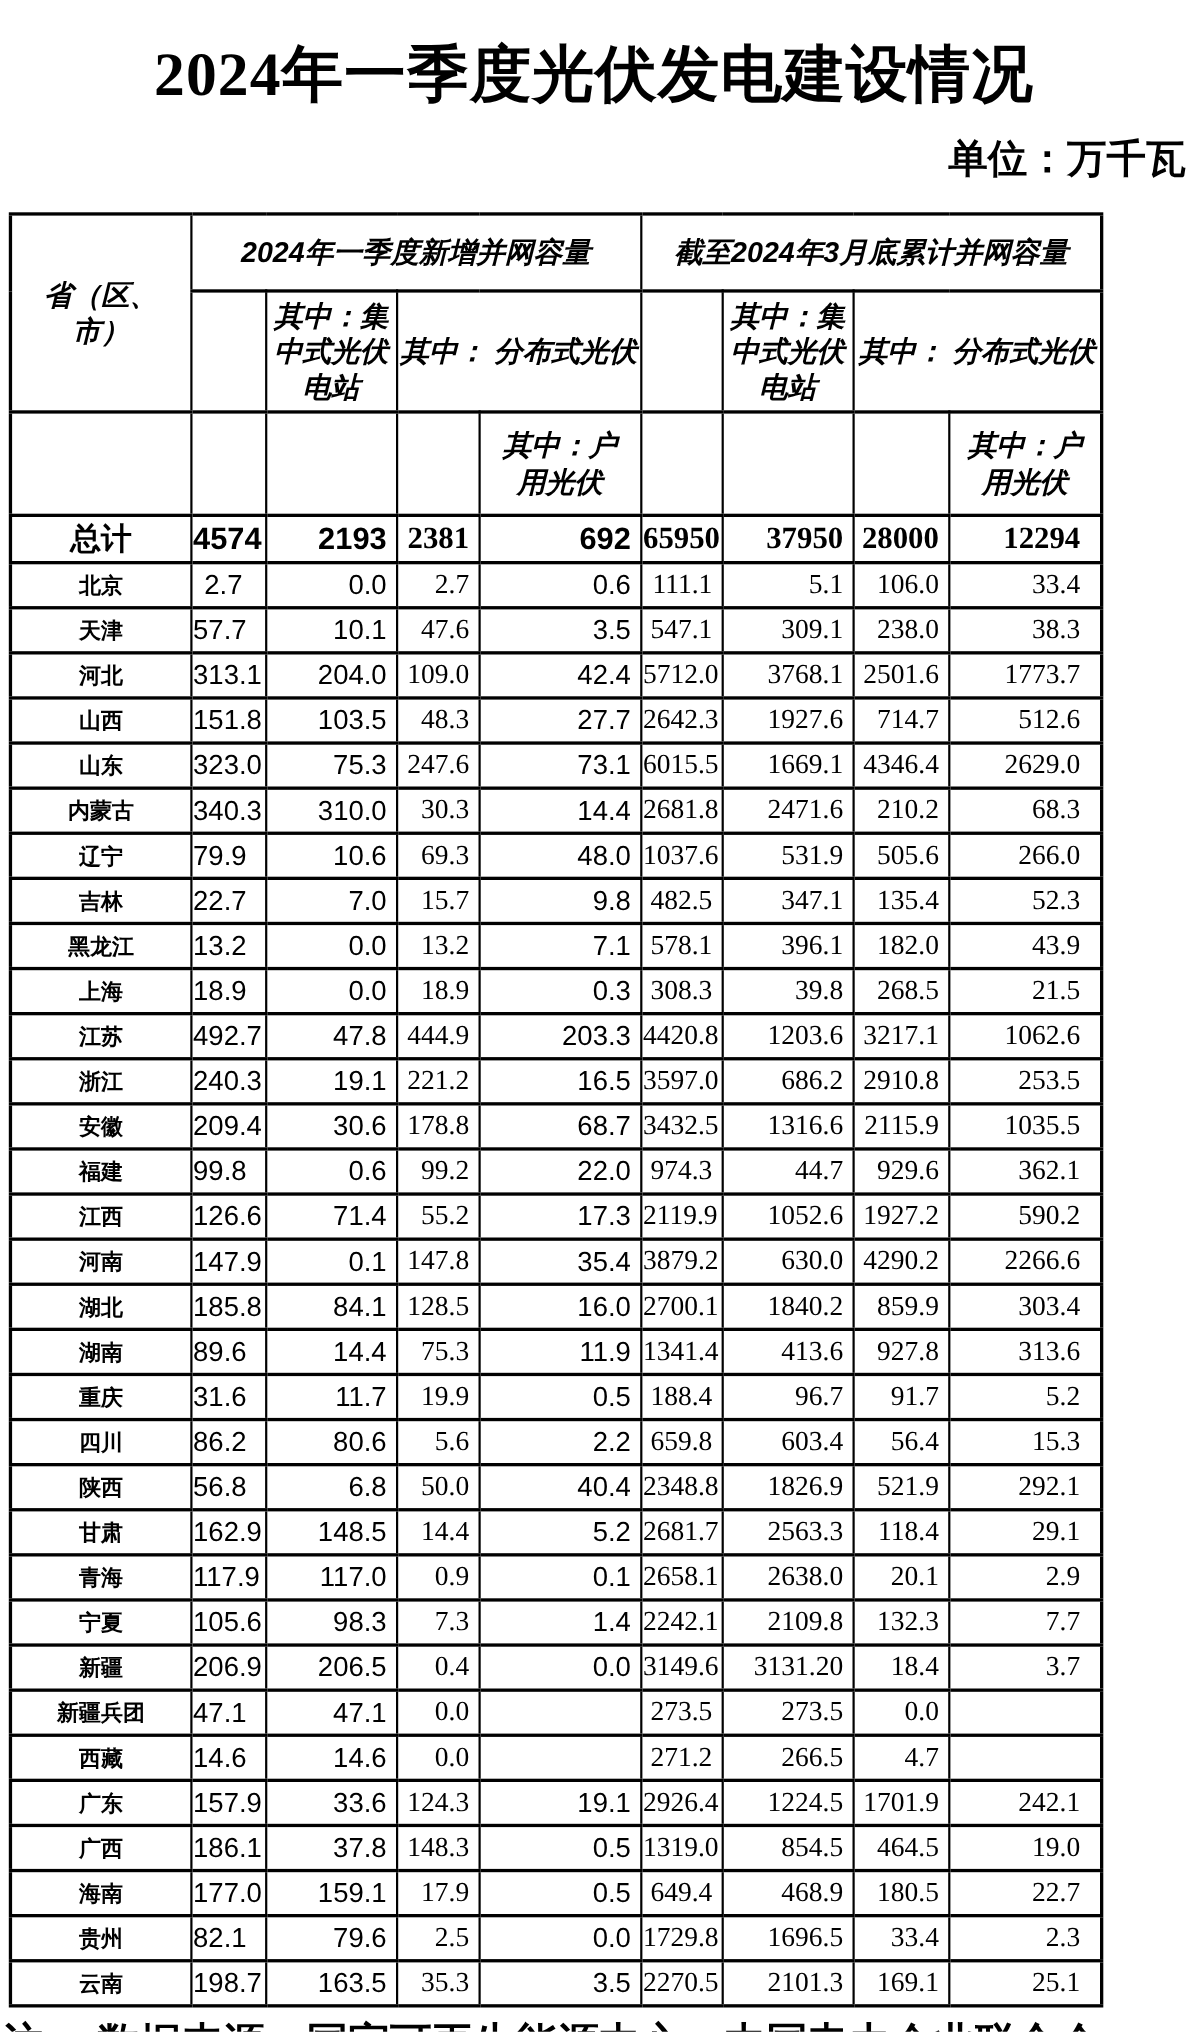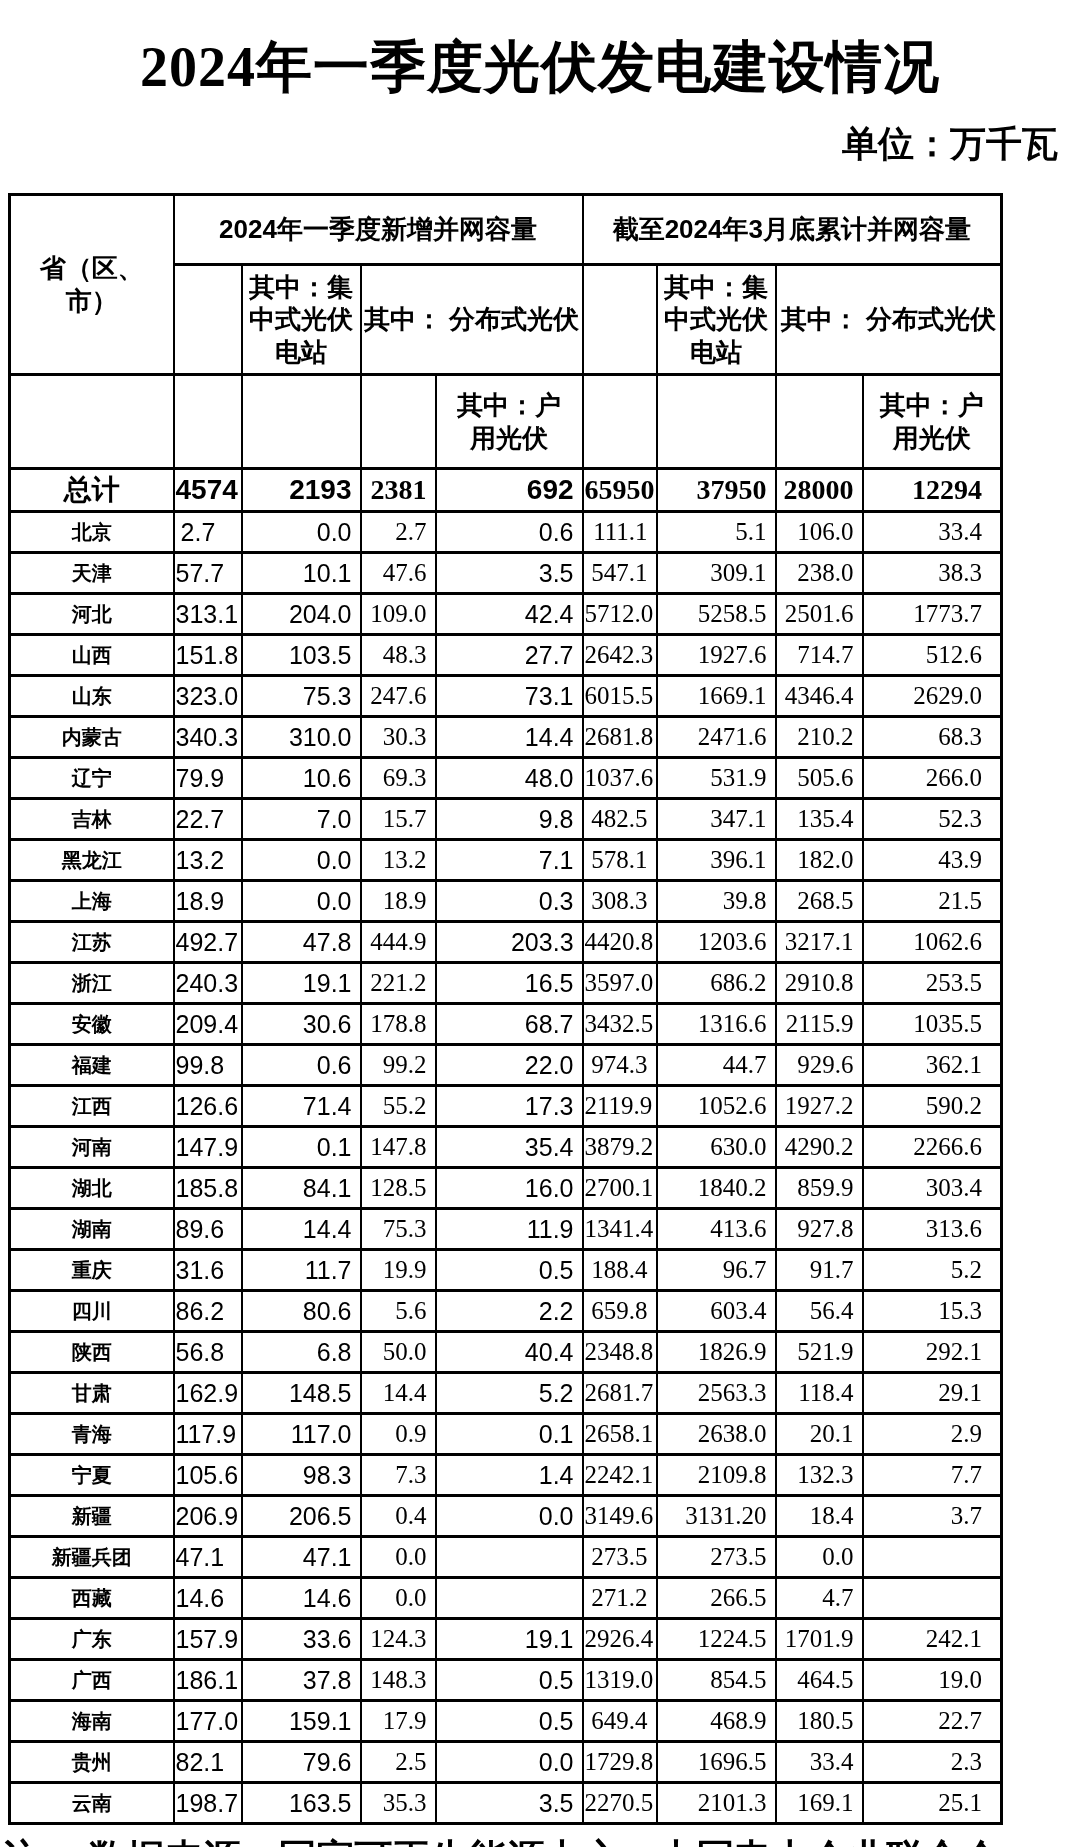--- a/index.html
+++ b/index.html
@@ -7,44 +7,45 @@
     width:1080px; height:1847px; overflow:hidden;
     background:#ffffff; color:#000;
     font-family:"Liberation Sans", sans-serif;
   }
   .title {
     margin-top:30px; text-align:center;
     font-family:"Liberation Serif", serif;
     font-size:56px; font-weight:bold; letter-spacing:1px;
   }
   .unit {
-    margin-top:14px; text-align:right; padding-right:22px;
+    margin-top:14px; text-align:right; padding-right:2px;
     font-size:36px; font-weight:bold;
   }
   table.pv {
     border-collapse:collapse; table-layout:fixed;
     width:992px; margin:24px 0 0 8px;
     border:3px solid #000;
   }
   table.pv td {
     border:2px solid #000; border-top-width:3px; border-bottom-width:3px;
     overflow:hidden; vertical-align:middle;
   }
   thead td {
     text-align:center; font-weight:bold; font-size:26px; line-height:1.25;
     padding:2px;
+    font-style:italic;
   }
   .h1 { height:70px; }
   .h2 { height:110px; }
   .h3 { height:94px; }
   .wrap-narrow { display:inline-block; max-width:118px; }
   tbody td { height:36px; font-size:25px; }
   td.prov { text-align:center; font-weight:bold; font-size:20px; font-family:"Liberation Sans", sans-serif; }
   td.num { text-align:right; padding-right:8px; }
-  td.num:nth-child(2) { padding-right:20px;text-align:center; }
+  td.num:nth-child(2) { padding-right:20px; }
   td.num:nth-child(5) { }
   td.num:nth-child(9) { padding-right:18px; }
   .f-sans  { font-family:"Liberation Sans", sans-serif; }
   .f-serif { font-family:"Liberation Serif", serif; }
   tr.bold-row td { font-weight:bold; font-size:28px; }
   .note {
     margin:10px 0 0 2px; width:1045px;
     font-size:38px; font-weight:bold; line-height:1.22;
   }
 </style>
@@ -126,21 +127,21 @@
         <td class="num f-serif">238.0</td>
         <td class="num f-serif">38.3</td>
       </tr>
       <tr>
         <td class="prov">河北</td>
         <td class="num f-sans">313.1</td>
         <td class="num f-sans">204.0</td>
         <td class="num f-serif">109.0</td>
         <td class="num f-sans">42.4</td>
         <td class="num f-serif">5712.0</td>
-        <td class="num f-serif">5258.5</td>
+        <td class="num f-serif">3768.1</td>
         <td class="num f-serif">2501.6</td>
         <td class="num f-serif">1773.7</td>
       </tr>
       <tr>
         <td class="prov">山西</td>
         <td class="num f-sans">151.8</td>
         <td class="num f-sans">103.5</td>
         <td class="num f-serif">48.3</td>
         <td class="num f-sans">27.7</td>
         <td class="num f-serif">2642.3</td>

